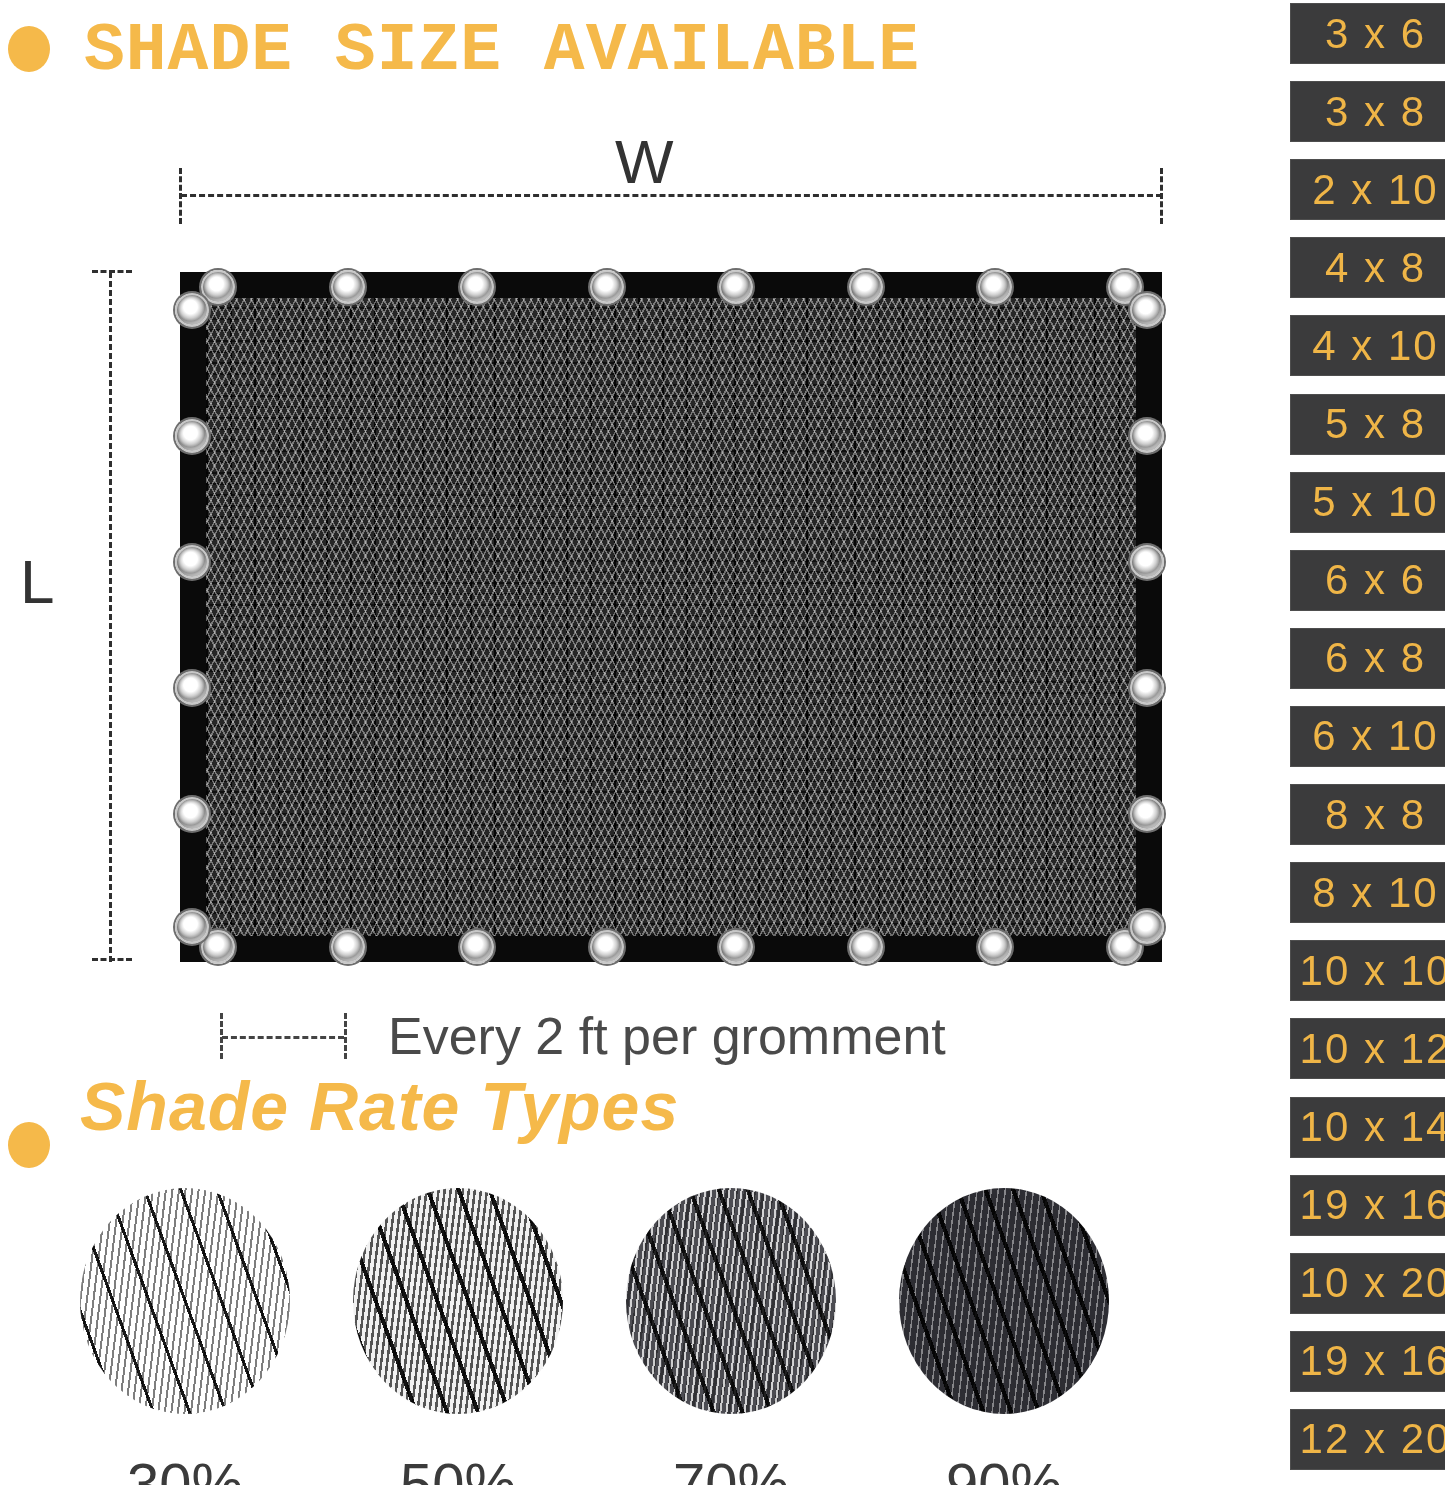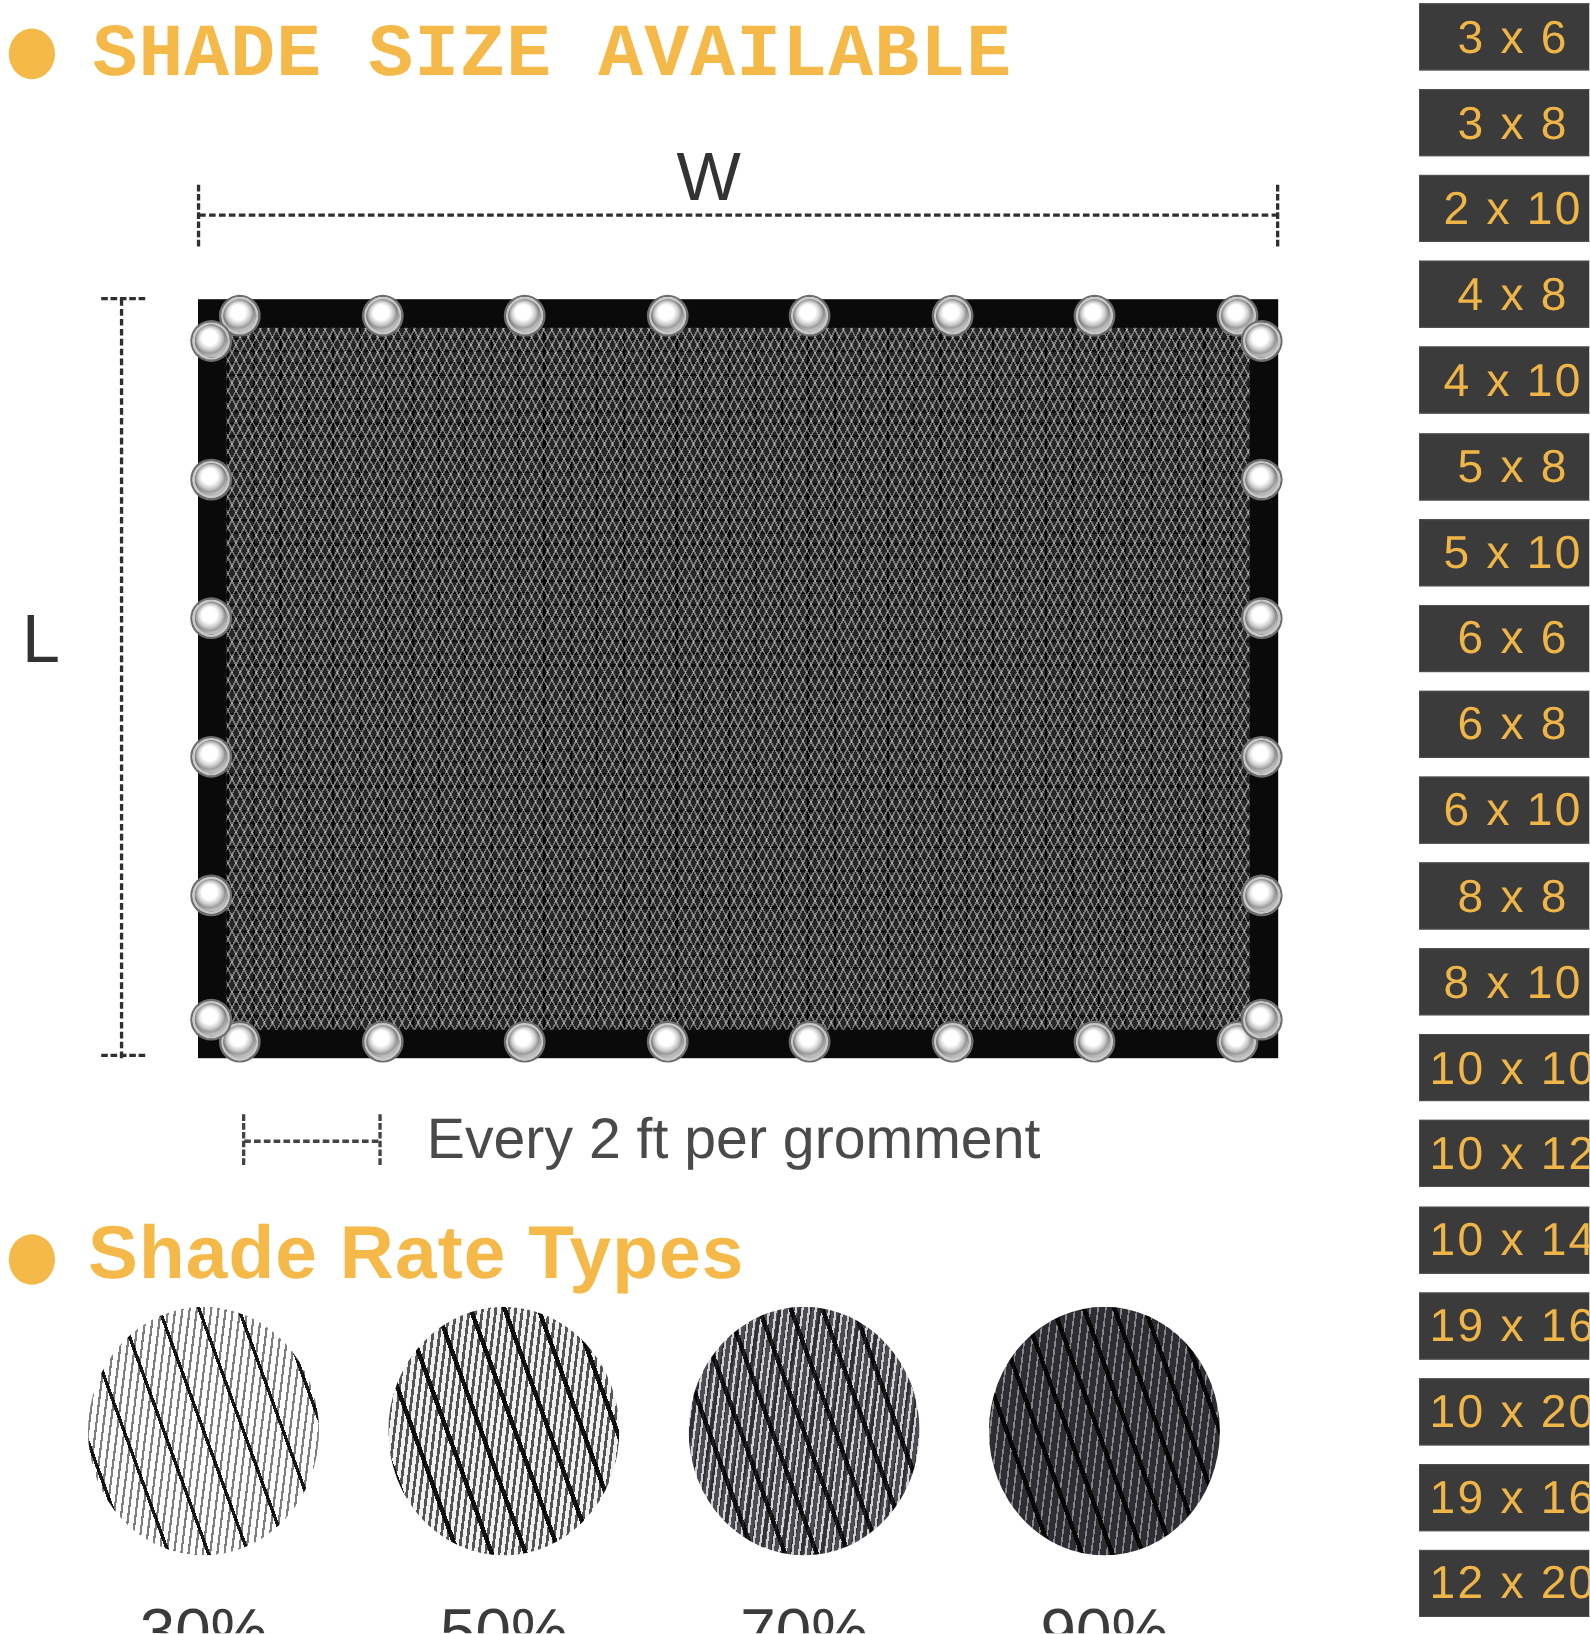--- a/index.html
+++ b/index.html
@@ -123,21 +123,21 @@
       <div class="grommet" style="left: 175px; top: 910px;"></div>
       <div class="grommet" style="left: 1130px; top: 910px;"></div>
     </div>
 
   <div class="note-dash-v" style="left:220px;top:1013px;height:46px;"></div>
   <div class="note-dash-v" style="left:344px;top:1013px;height:46px;"></div>
   <div class="note-dash-h" style="left:222px;top:1036px;width:122px;"></div>
   <div id="grommet-note">Every 2 ft per gromment</div>
 
   <span class="bullet" style="left:8px;top:1122px;"></span>
-  <div class="h1" style="left:80px;top:1100px;">Shade Rate Types</div>
+  <div class="h1" style="left:80px;top:1067px;font-style:italic;">Shade Rate Types</div>
 
   <div class="rate-item" style="left:80px;top:1188px;">
     <div class="rate-sample r0"></div>
     <div class="rate-label">30%</div>
   </div>
   <div class="rate-item" style="left:353px;top:1188px;">
     <div class="rate-sample r1"></div>
     <div class="rate-label">50%</div>
   </div>
   <div class="rate-item" style="left:626px;top:1188px;">

